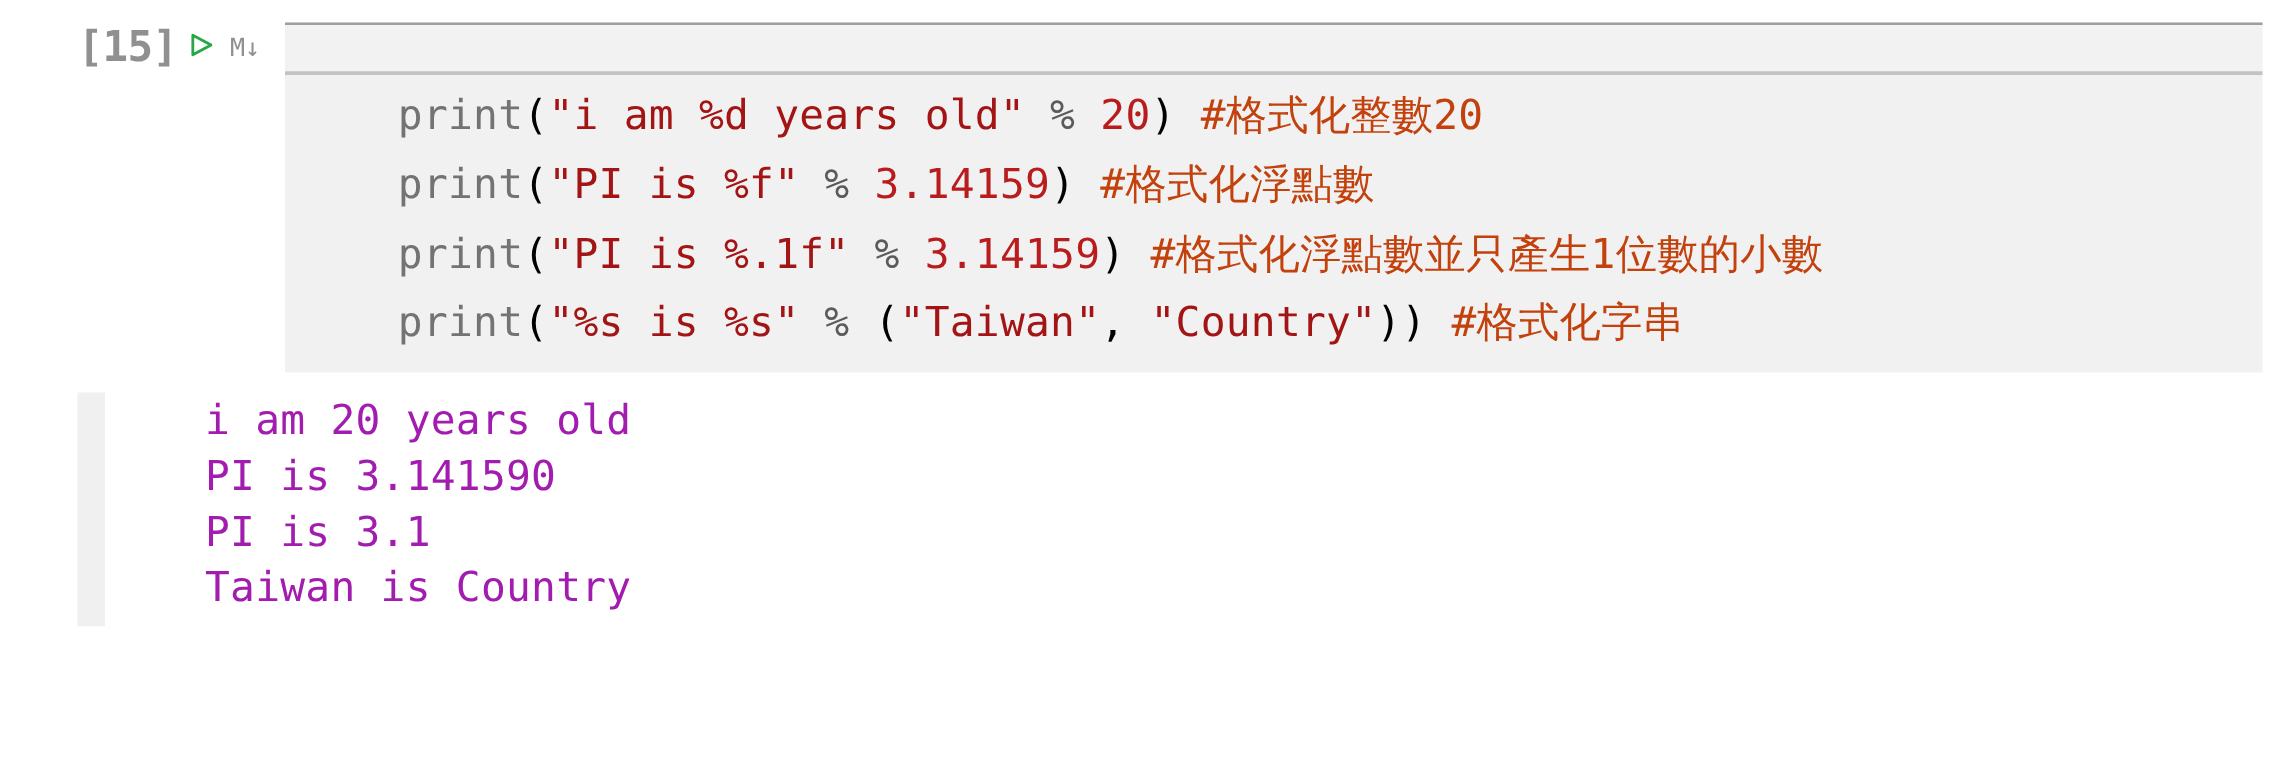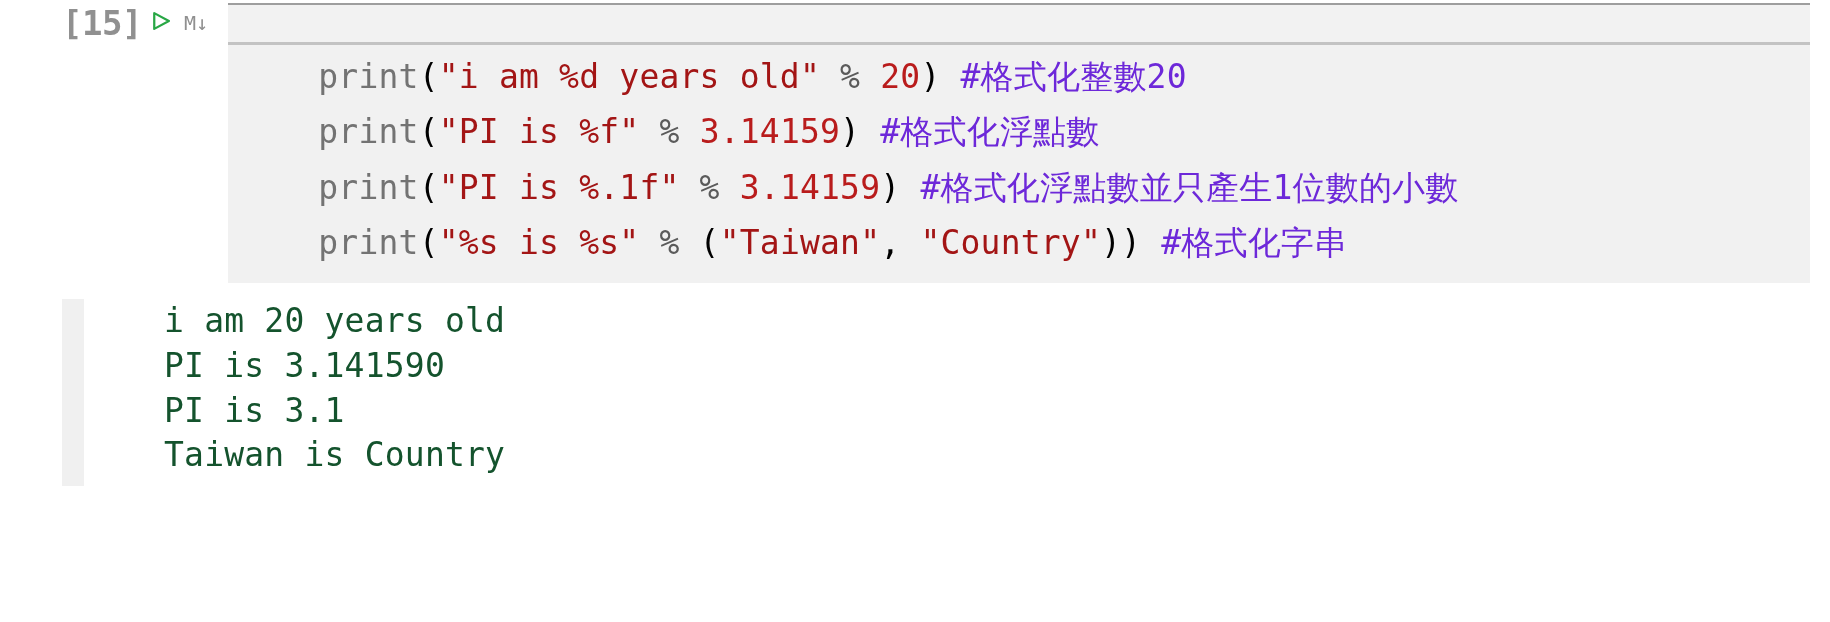--- a/index.html
+++ b/index.html
@@ -11,21 +11,21 @@
       font-family: "DejaVu Sans Mono", Menlo, Consolas, "Courier New", monospace;
       background: #ffffff;
       width: 1830px;
       height: 622px;
       overflow: hidden;
     }
     .cell {
       display: flex;
       flex-direction: row;
       align-items: stretch;
-      padding-top: 3px;
+      padding-top: 18px;
       padding-right: 20px;
     }
     .left-indicator {
       width: 18px;
       background: transparent;
       flex-shrink: 0;
       margin-right: 4px;
     }
     .prompt-col {
       width: 130px;
@@ -91,21 +91,21 @@
       font-family: "DejaVu Sans Mono", Menlo, Consolas, "Courier New", monospace;
       white-space: pre;
       color: #111;
       letter-spacing: 0.2px;
     }
     .tok-fn { color: #737373; }
     .tok-p { color: #000000; }
     .tok-str { color: #a31515; }
     .tok-op { color: #5b5b5b; }
     .tok-num { color: #b91c1c; }
-    .tok-cmt { color: #6d28d9; }
+    .tok-cmt { color: #c2410c; }
     .output-wrap {
       display: flex;
       flex-direction: row;
       margin-top: 16px;
     }
     .out-left-indicator {
       width: 18px;
       flex-shrink: 0;
       margin-right: 4px;
     }
@@ -118,21 +118,21 @@
     .out-spacer {
       width: 70px;
       flex-shrink: 0;
     }
     .output-area {
       padding: 0 10px 8px 10px;
       font-size: 33px;
       line-height: 1.36;
       font-family: "DejaVu Sans Mono", Menlo, Consolas, "Courier New", monospace;
       white-space: pre;
-      color: #14532d;
+      color: #a21caf;
       letter-spacing: 0.2px;
     }
   </style>
 </head>
 <body>
 
 <div class="cell">
   <div class="left-indicator"></div>
   <div class="prompt-col">
     <div class="prompt-number">[15]</div>

